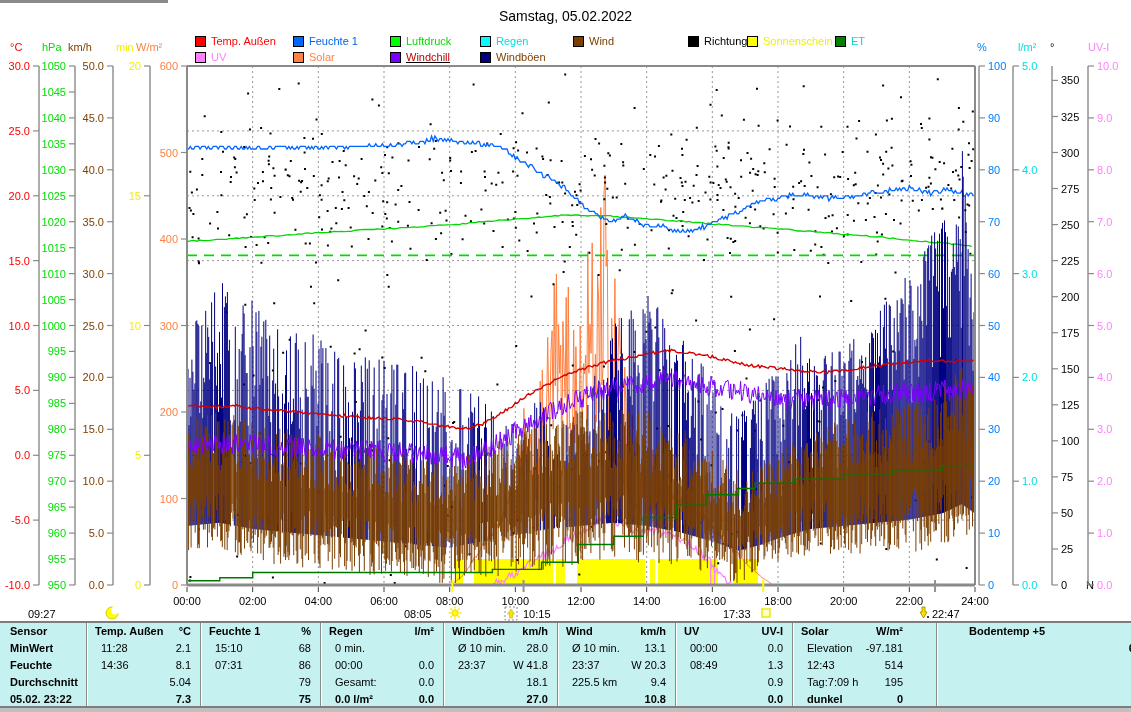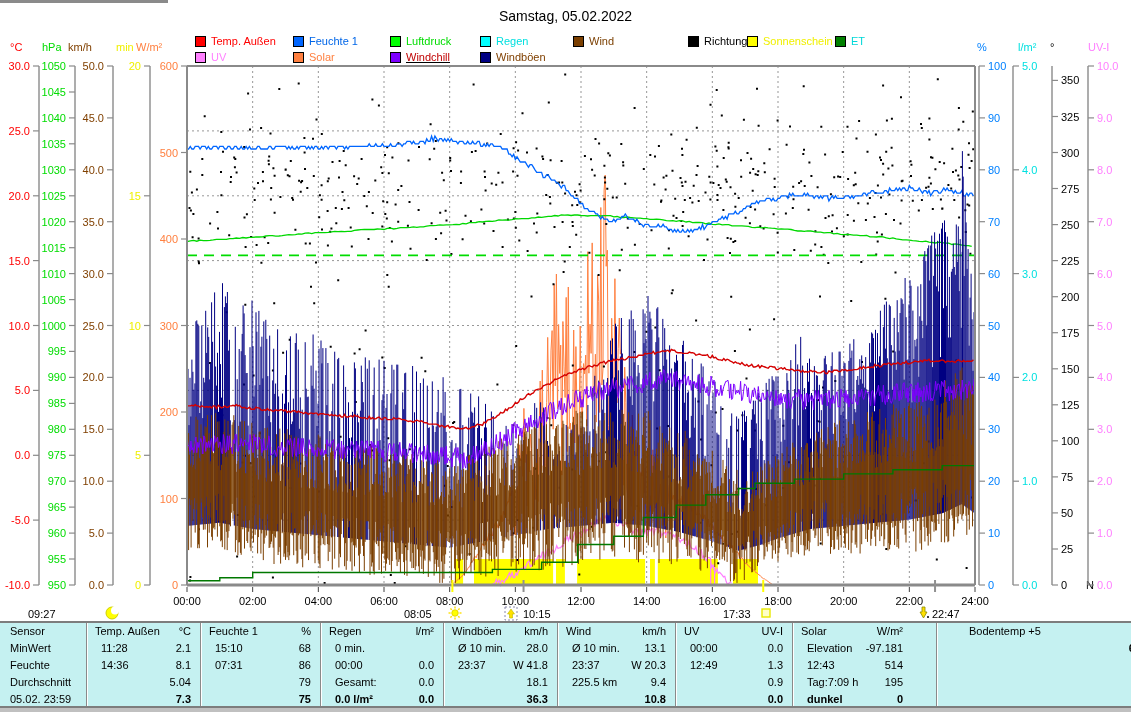--- a/index.html
+++ b/index.html
@@ -15,21 +15,21 @@
                 vertical-align:-2px; margin-right:5px; }
   #chart { position:absolute; left:0; top:56px; }
   
   #stats { position:absolute; left:0; top:621px; width:1131px; height:87px;
            background:#c5f1f1; border-top:2px solid #7d7d7d; border-bottom:2px solid #7d7d7d; }
   .col { position:absolute; top:0; height:100%; }
   .col + .col { border-left:1px solid #8a8a8a; box-shadow:inset 1px 0 0 #ffffff; }
   .cell { position:relative; height:17px; line-height:17px; font-size:11px; color:#000; }
   .cell .l { position:absolute; left:14px; }
   .cell .r { position:absolute; right:9px; }
-  .cell.head { font-weight:normal; }
+  .cell.head { font-weight:bold; }
   .cell.head .l { left:8px; }
   .cell.bold { font-weight:bold; }
   #bottomstrip { position:absolute; left:0; top:708px; width:1131px; height:4px; background:#c0c0c0; }
 </style>
 </head>
 <body>
 
 <div id="app">
   <div id="topbar"></div>
   <div id="title">Samstag, 05.02.2022</div>
@@ -360,21 +360,21 @@
         <div class="cell head">
           <span class="l">MinWert</span>
         </div>
         <div class="cell head">
           <span class="l">Feuchte</span>
         </div>
         <div class="cell head">
           <span class="l">Durchschnitt</span>
         </div>
         <div class="cell head">
-          <span class="l">05.02. 23:59</span>
+          <span class="l">05.02. 23:22</span>
         </div>
       </div>
       <div class="col" style="left: 86px; width: 114px;">
         <div class="cell head">
           <span class="l">Temp. Außen</span>
           <span class="r">°C</span>
         </div>
         <div class="cell ">
           <span class="l">11:28</span>
           <span class="r">2.1</span>
@@ -448,21 +448,21 @@
         <div class="cell ">
           <span class="l">23:37</span>
           <span class="r">W 41.8</span>
         </div>
         <div class="cell ">
           <span class="l"></span>
           <span class="r">18.1</span>
         </div>
         <div class="cell bold">
           <span class="l"></span>
-          <span class="r">36.3</span>
+          <span class="r">27.0</span>
         </div>
       </div>
       <div class="col" style="left: 557px; width: 118px;">
         <div class="cell head">
           <span class="l">Wind</span>
           <span class="r">km/h</span>
         </div>
         <div class="cell ">
           <span class="l">Ø 10 min.</span>
           <span class="r">13.1</span>
@@ -483,21 +483,21 @@
       <div class="col" style="left: 675px; width: 117px;">
         <div class="cell head">
           <span class="l">UV</span>
           <span class="r">UV-I</span>
         </div>
         <div class="cell ">
           <span class="l">00:00</span>
           <span class="r">0.0</span>
         </div>
         <div class="cell ">
-          <span class="l">12:49</span>
+          <span class="l">08:49</span>
           <span class="r">1.3</span>
         </div>
         <div class="cell ">
           <span class="l"></span>
           <span class="r">0.9</span>
         </div>
         <div class="cell bold">
           <span class="l"></span>
           <span class="r">0.0</span>
         </div>

